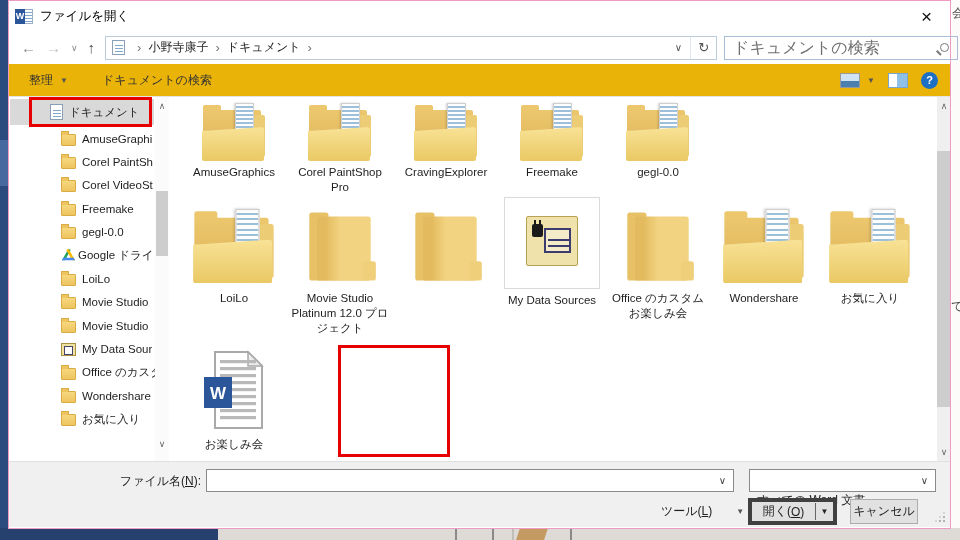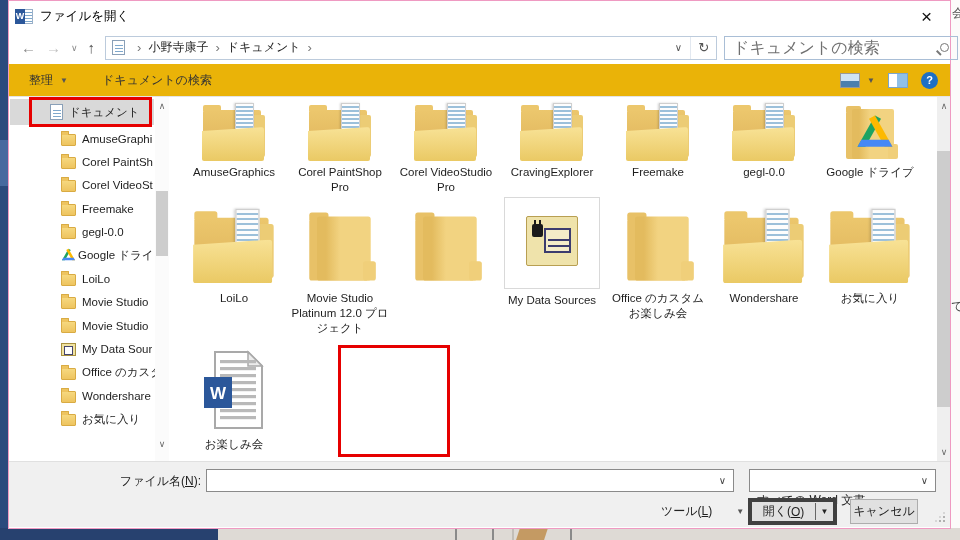--- a/index.html
+++ b/index.html
@@ -308,68 +308,43 @@
           </div>
           <div class="fcell">
             <div class="izone">
               <div class="ic fol">
                 <i class="b"></i>
                 <i class="e"></i>
                 <i class="p"></i>
                 <i class="f"></i>
               </div>
             </div>
-            <div class="flabel">Corel VideoStudio Pro</div>
+            <div class="flabel">CravingExplorer</div>
           </div>
           <div class="fcell">
             <div class="izone">
               <div class="ic fol">
                 <i class="b"></i>
                 <i class="e"></i>
                 <i class="p"></i>
                 <i class="f"></i>
               </div>
             </div>
-            <div class="flabel">CravingExplorer</div>
+            <div class="flabel">Freemake</div>
           </div>
           <div class="fcell">
             <div class="izone">
               <div class="ic fol">
                 <i class="b"></i>
                 <i class="e"></i>
                 <i class="p"></i>
                 <i class="f"></i>
               </div>
             </div>
-            <div class="flabel">Freemake</div>
-          </div>
-          <div class="fcell">
-            <div class="izone">
-              <div class="ic fol">
-                <i class="b"></i>
-                <i class="e"></i>
-                <i class="p"></i>
-                <i class="f"></i>
-              </div>
-            </div>
             <div class="flabel">gegl-0.0</div>
-          </div>
-          <div class="fcell">
-            <div class="izone">
-              <div class="ic fol-e fol-g">
-                <i class="b2"></i>
-                <i class="f2"></i>
-                <svg width="40" height="34" viewBox="0 0 64 54">
-                  <polygon points="32,2 4,52 16.6,52 41.6,7.4" fill="#1da362"></polygon>
-                  <polygon points="32,2 60,52 47.4,52 22.4,7.4" fill="#fdb900"></polygon>
-                  <polygon points="4,52 60,52 53.8,41 10.2,41" fill="#4688f5"></polygon>
-                </svg>
-              </div>
-            </div>
-            <div class="flabel">Google ドライブ</div>
           </div>
         </div>
       <div class="frow frow2" id="frow2">
           <div class="fcell">
             <div class="izone">
               <div class="ic fol scaled">
                 <i class="b"></i>
                 <i class="e"></i>
                 <i class="p"></i>
                 <i class="f"></i>

